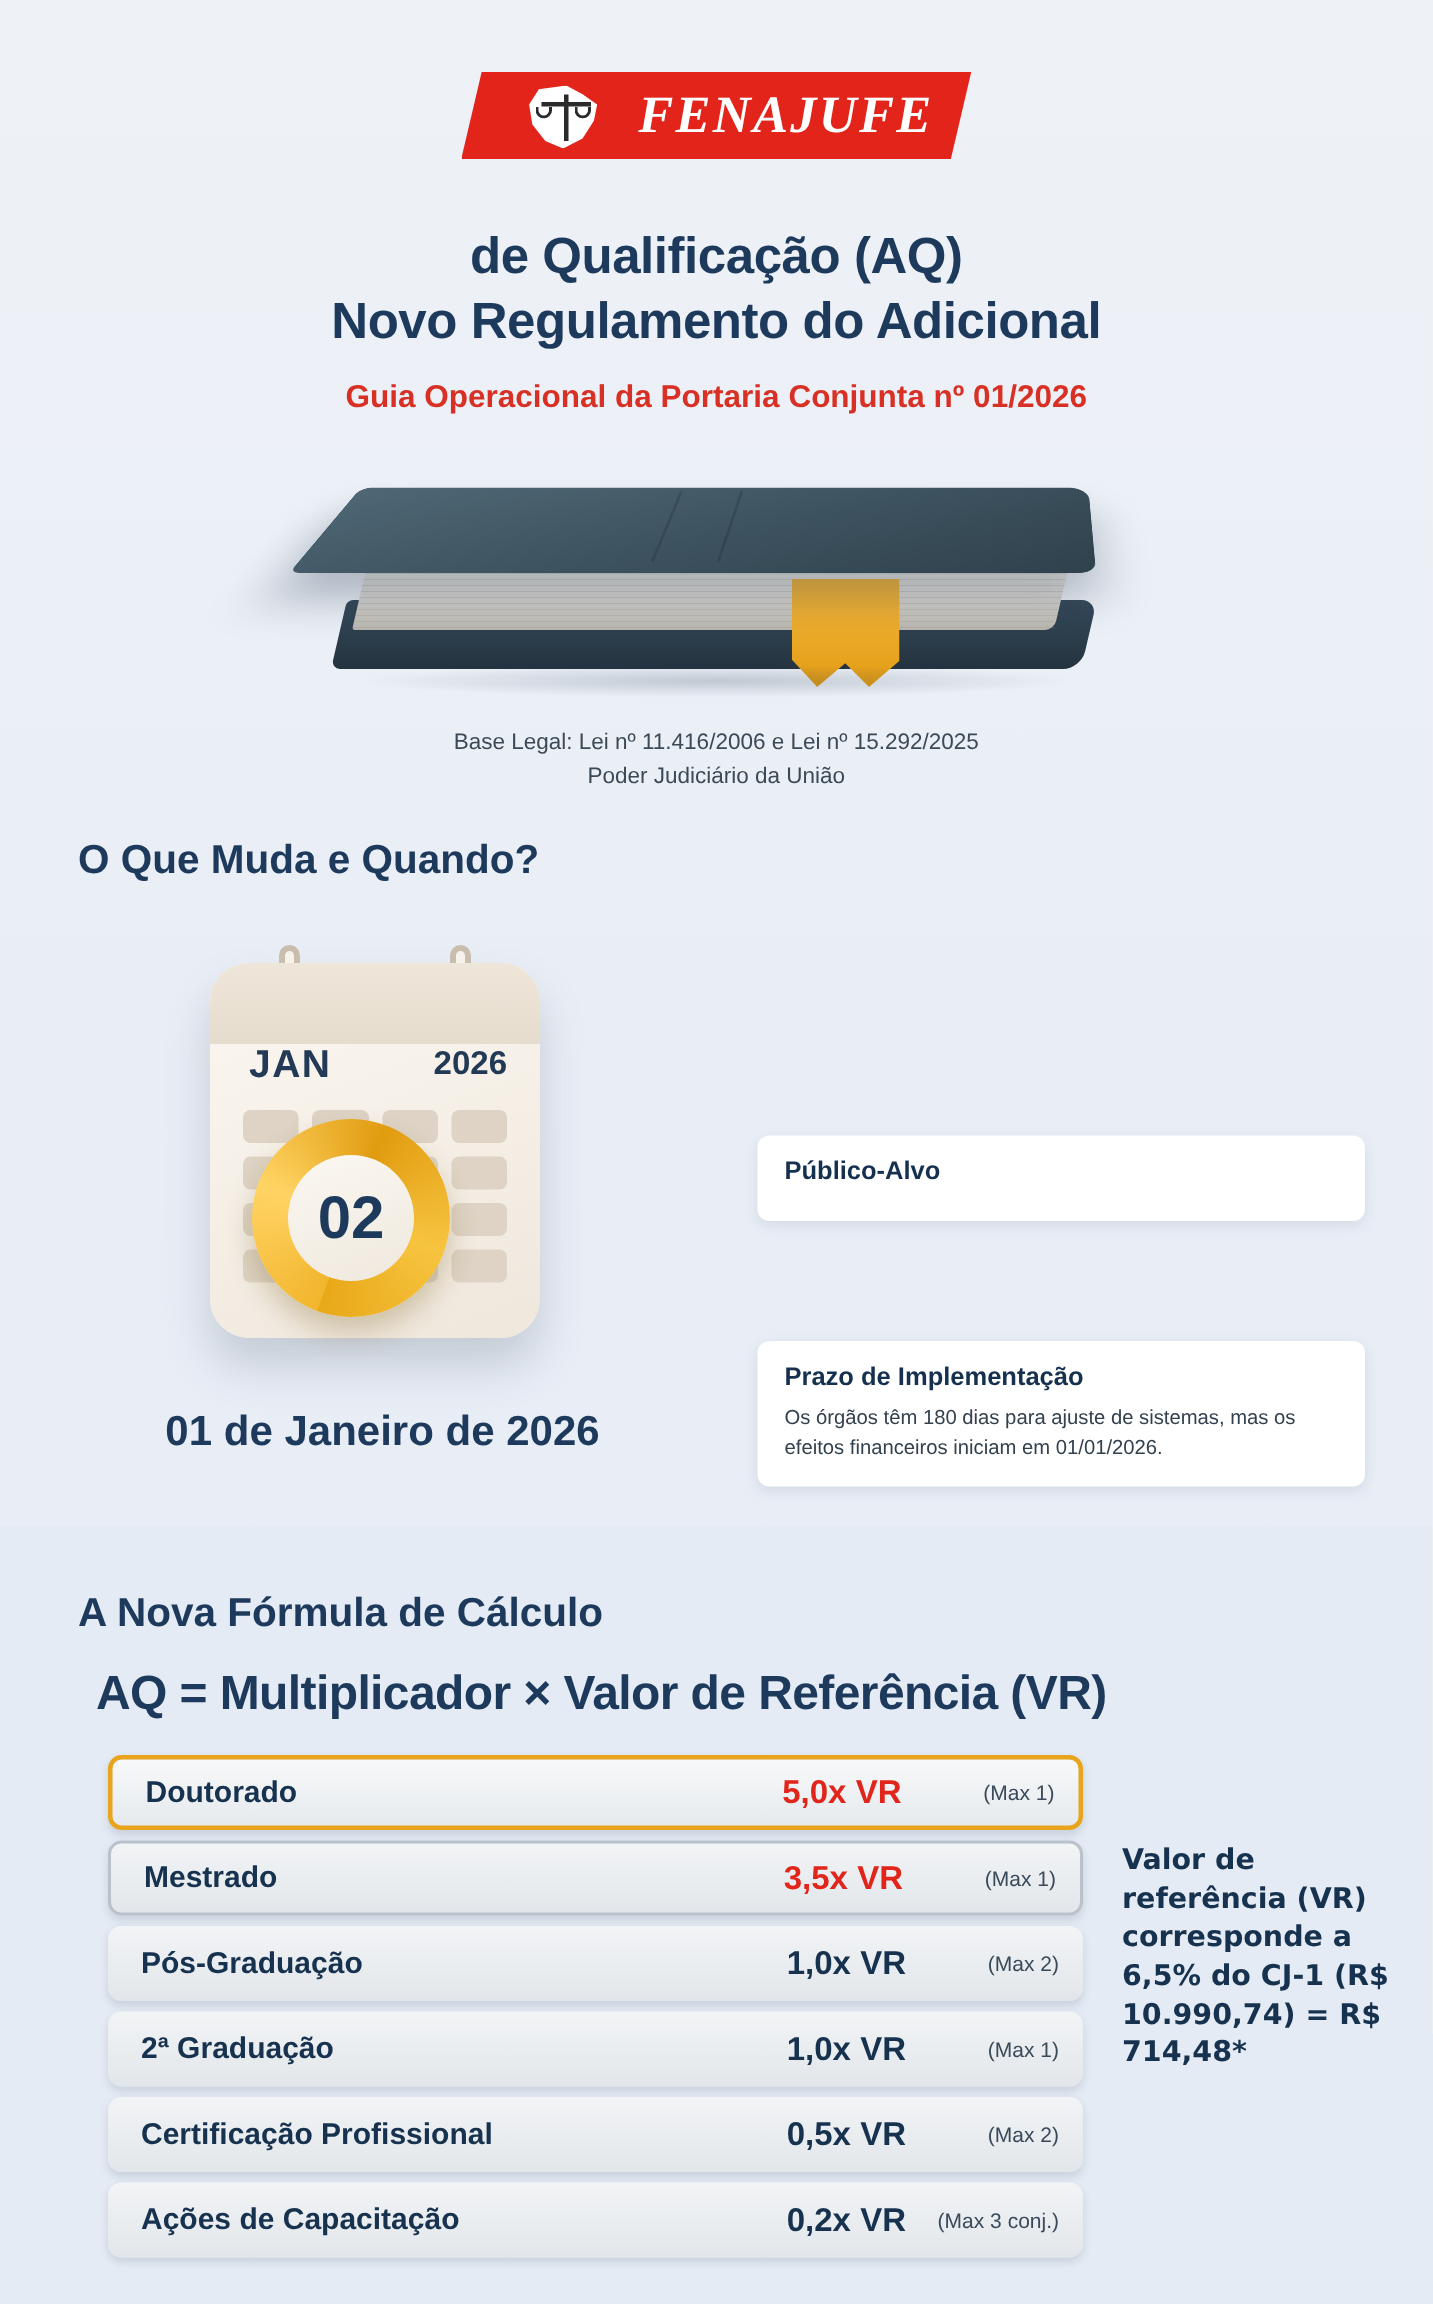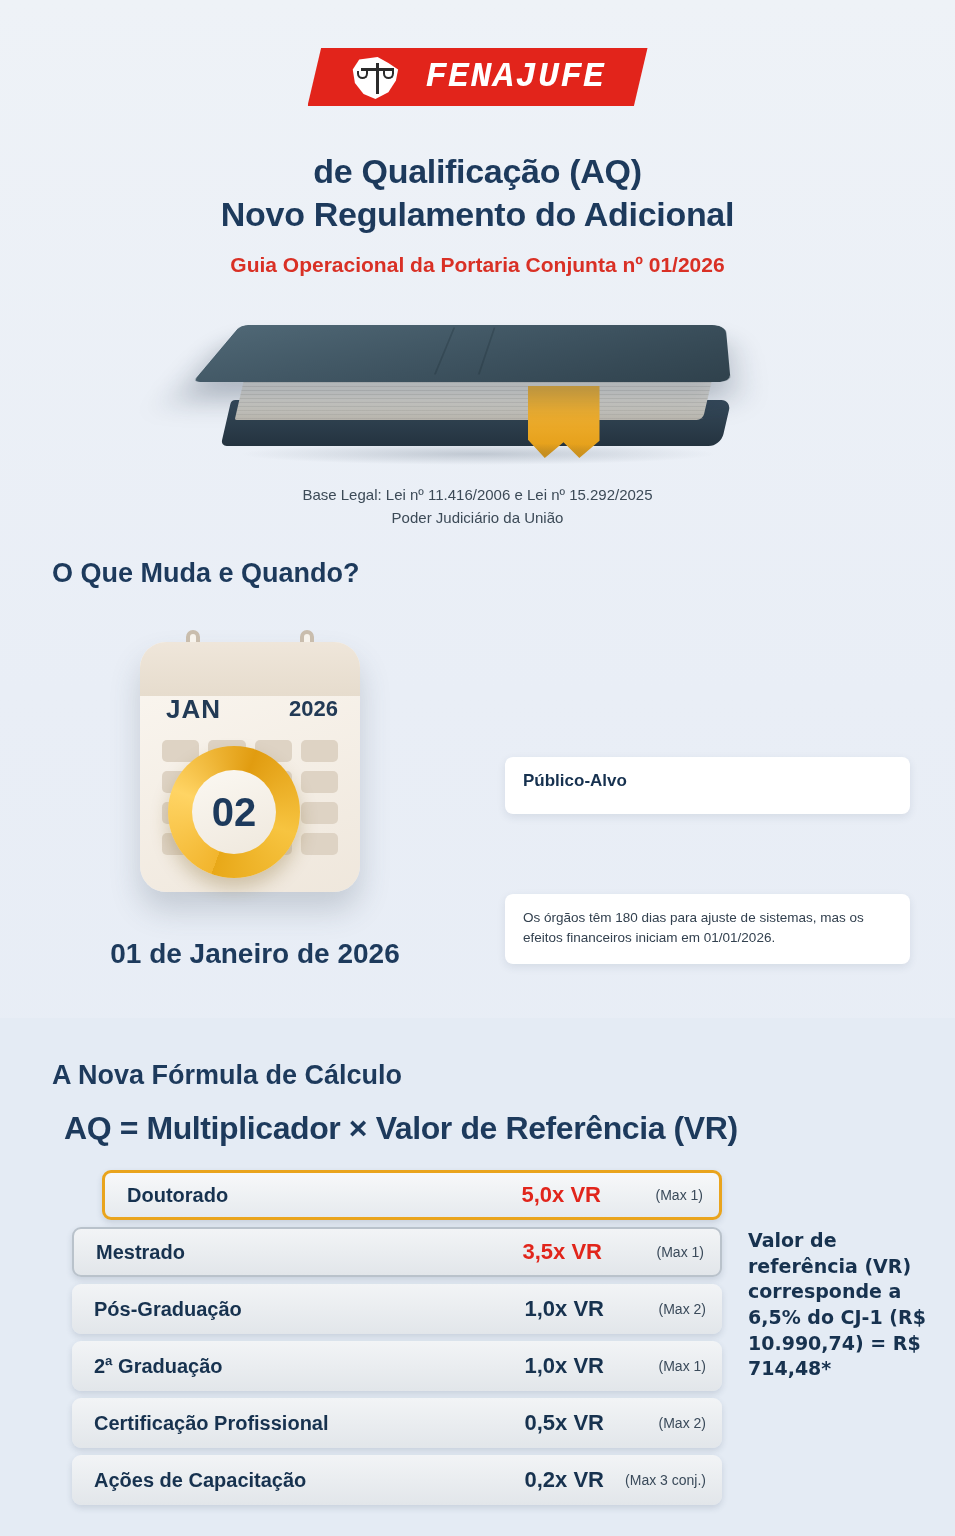--- a/index.html
+++ b/index.html
@@ -32,21 +32,21 @@
   }
   .logo-text {
     position: absolute;
     left: 118px; top: 50%;
     transform: translateY(-50%);
     color: #fff;
     font-size: 35px;
     font-weight: bold;
     letter-spacing: 1.5px;
     font-style: italic;
-    font-family: Liberation Mono, monospace;
+    font-family: Liberation Serif, serif;
   }
   .logo-mark {
     position: absolute;
     left: 42px; top: 9px;
     width: 54px; height: 42px;
   }
   .logo-mark .map {
     position: absolute; inset: 0;
     background: #fff;
     clip-path: polygon(18% 6%, 52% 0, 72% 14%, 90% 30%, 86% 56%, 72% 84%, 48% 100%, 26% 88%, 10% 62%, 6% 30%);
@@ -322,21 +322,21 @@
     font-size: 22px;
     font-weight: bold;
     margin-right: 10px;
   }
   .row .max {
     color: #3a4a5a;
     font-size: 14px;
     min-width: 92px;
     text-align: right;
   }
-  .row.hl { border: 3px solid #e9a41d; background: linear-gradient(180deg,#f7f8f9 0%, #e6eaee 100%); margin-left: 30px; }
+  .row.hl { border: 3px solid #e9a41d; background: linear-gradient(180deg,#f7f8f9 0%, #e6eaee 100%); }
   .row.hl2 { border: 2px solid #b9c2cb; }
   .row .mult.red { color: #e1251b; }
 
   .vr-note {
     position: absolute;
     left: 748px; top: 1228px;
     width: 190px;
     color: #17324f;
     font-size: 19px;
     font-weight: bold;
@@ -414,20 +414,21 @@
   </div>
 
   <div class="date-caption">01 de Janeiro de 2026</div>
 
 
   <div class="card" id="card-publico">
     <h3>Público-Alvo</h3>
   </div>
 
   <div class="card" id="card-prazo">
+    <h3>Prazo de Implementação</h3>
     <p>Os órgãos têm 180 dias para ajuste de sistemas, mas os efeitos financeiros iniciam em 01/01/2026.</p>
   </div>
 
   <div class="band"></div>
   <div class="h2" id="h2-formula">A Nova Fórmula de Cálculo</div>
   <div class="formula">AQ = Multiplicador × Valor de Referência (VR)</div>
 
   <div class="table">
     <div class="row hl">
       <span class="label">Doutorado</span>

